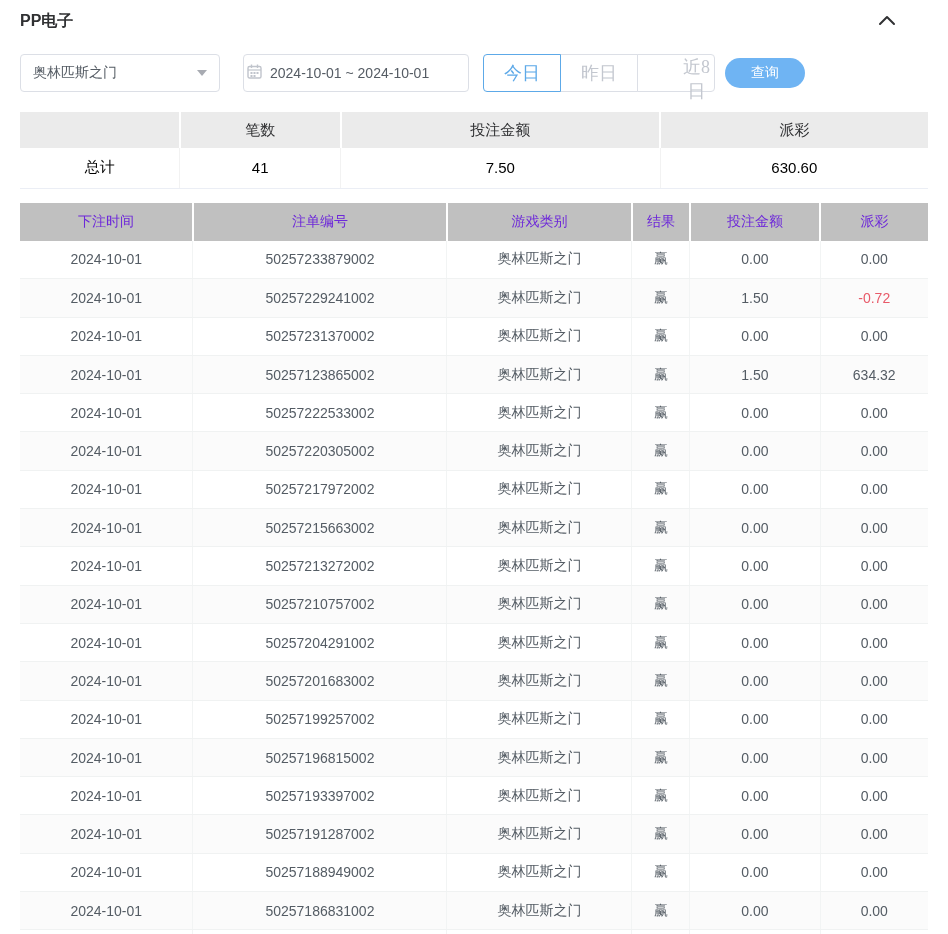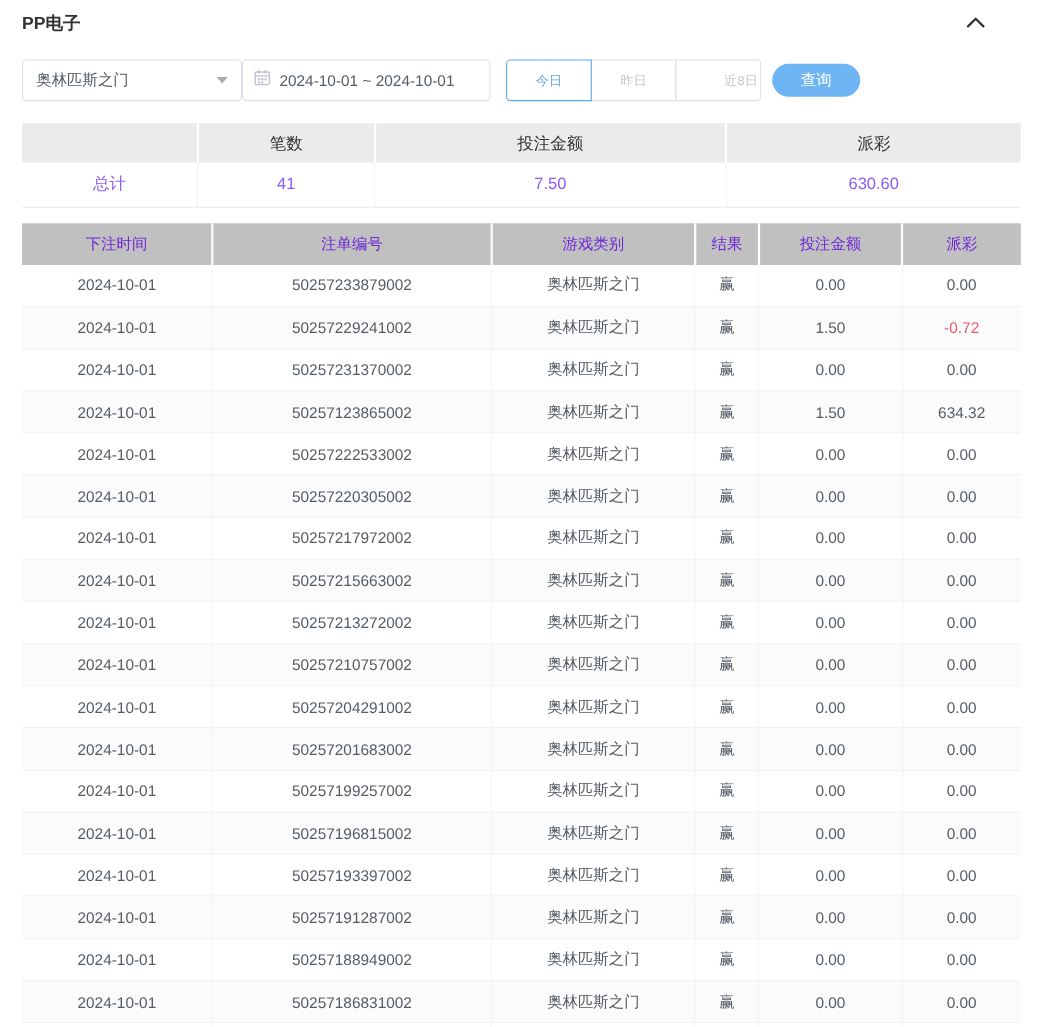--- a/index.html
+++ b/index.html
@@ -25,52 +25,52 @@
     width: 200px; height: 38px; border: 1px solid #dcdfe6; border-radius: 4px;
     display: flex; align-items: center; justify-content: space-between;
     padding: 0 12px; font-size: 14px; color: #555c64; background: #fff; cursor: pointer;
   }
   .caret-down {
     width: 0; height: 0; border-left: 5px solid transparent; border-right: 5px solid transparent;
     border-top: 6px solid #a8abb2;
   }
   .date-box {
     width: 226px; height: 38px; border: 1px solid #dcdfe6; border-radius: 4px;
-    display: flex; align-items: center; margin-left: 0;
-    padding: 0 10px; background: #fff; cursor: pointer;
+    display: flex; align-items: center; margin-left: 23px;
+    padding: 0 3px; background: #fff; cursor: pointer;
   }
   .date-box .cal { flex: 0 0 auto; margin-right: 8px; }
   .date-text { font-size: 14px; color: #555c64; white-space: nowrap; }
 
   .btn-group { display: flex; margin-left: 14px; }
   .btn-group button {
     width: 78px; height: 38px; background: #fff; border: 1px solid #dcdfe6;
-    font-size: 12px; color: #c3c7cf; cursor: pointer; margin-left: -1px;
-    font-family: Liberation Mono, monospace;
+    font-size: 18px; color: #c3c7cf; cursor: pointer; margin-left: -1px;
+    font-family: Liberation Serif, serif;
   }
   .btn-group button:first-child { border-radius: 4px 0 0 4px; margin-left: 0; }
   .btn-group button:last-child { border-radius: 0 4px 4px 0; padding-left: 41px; }
   .btn-group button.active { color: #5da9e8; border-color: #5da9e8; position: relative; z-index: 1; }
 
   .search-btn {
     width: 80px; height: 30px; margin-left: 10px; background: #6fb4f3;
     color: #ffffff; font-size: 14px; border: none; border-radius: 16px; cursor: pointer;
     font-family: inherit;
   }
 
   
   table { border-collapse: collapse; table-layout: fixed; width: 908px; }
   .summary-table { margin-top: 20px; }
   .summary-table th {
     background: #ebebeb; height: 36px; font-size: 15px; font-weight: normal;
     color: #303133; text-align: center; border-right: 2px solid #ffffff;
   }
   .summary-table th:last-child { border-right: none; }
   .summary-table td {
-    height: 40px; font-size: 15px; color: #8b5cf6; text-align: center;
+    height: 40px; font-size: 15px; color: #000000; text-align: center;
     background: #fff; border-right: 1px solid #f2f2f2; border-bottom: 1px solid #ebeef5;
   }
   .summary-table td:last-child { border-right: none; }
 
   
   .records-table { margin-top: 14px; }
   .records-table th {
     background: #c0c0c0; height: 38px; font-size: 14px; font-weight: normal;
     color: #6d28d9; text-align: center; border-right: 2px solid #ffffff;
   }

